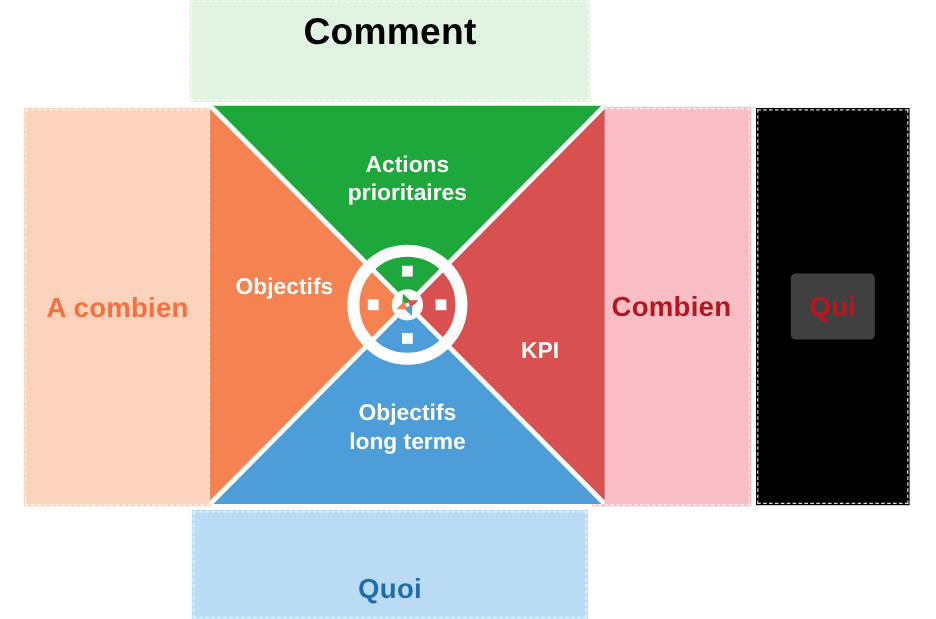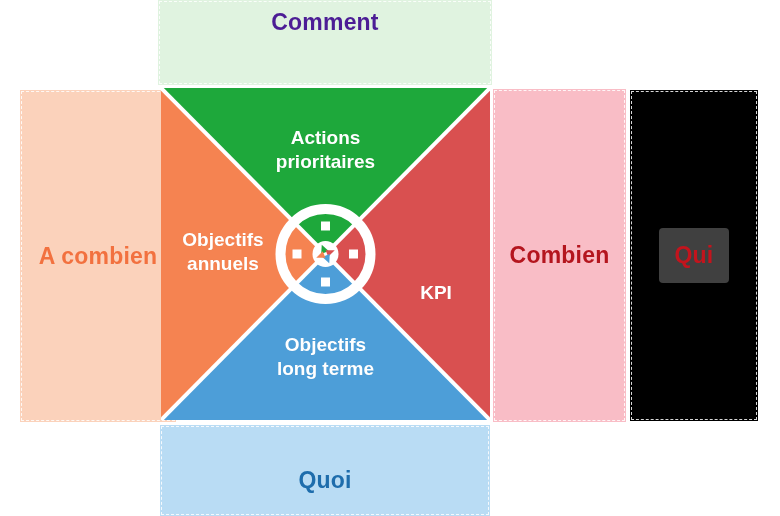--- a/index.html
+++ b/index.html
@@ -14,35 +14,35 @@
     position:absolute;
     display:flex;align-items:center;justify-content:center;
     outline:1px dashed rgba(255,255,255,0.85);
     outline-offset:-2px;
     font-weight:700;
   }
   .banner .lbl{letter-spacing:0.2px;}
   
   #banner-top{left:158px;top:0;width:334px;height:85px;background:#e0f3e0;
     align-items:flex-start;padding-top:9px;box-sizing:border-box;}
-  #banner-top .lbl{color:#4c1d95;font-size:23px;}
+  #banner-top .lbl{color:#000000;font-size:31px;}
   #banner-left{left:20px;top:90px;width:156px;height:332px;background:#fbd2bb;}
   #banner-left .lbl{color:#f2713f;font-size:23px;}
   #banner-combien{left:493px;top:89px;width:133px;height:333px;background:#f9bdc6;}
   #banner-combien .lbl{color:#b4151e;font-size:23px;}
   #banner-qui{left:630px;top:90px;width:128px;height:331px;background:#000000;}
   #banner-qui .lbl{color:#c3141d;font-size:23px;background:rgba(255,255,255,0.25);
     padding:14px 16px;border-radius:4px;}
   #banner-bottom{left:160px;top:425px;width:330px;height:91px;background:#b9dcf4;
-    align-items:flex-end;padding-bottom:22px;box-sizing:border-box;}
+    align-items:flex-end;padding-bottom:12px;box-sizing:border-box;}
   #banner-bottom .lbl{color:#1e6dac;font-size:23px;}
 
   
   #matrix{
-    position:absolute;left:161px;top:88px;width:329px;height:320px;
+    position:absolute;left:175px;top:88px;width:329px;height:320px;
   }
   #matrix svg{position:absolute;left:0;top:0;display:block;}
   .tri-label{
     position:absolute;
     color:#ffffff;font-weight:700;font-size:19px;line-height:24px;
     text-align:center;
     text-shadow:0 0 1px rgba(0,0,0,0.08);
   }
   #lbl-actions{left:0;top:38px;width:329px;}
   #lbl-annuels{left:0;top:140px;width:124px;}
@@ -102,21 +102,20 @@
         </g>
       </g>
     </svg>
 
     <div class="tri-label" id="lbl-actions">
       <div>Actions</div>
       <div>prioritaires</div>
     </div>
     <div class="tri-label" id="lbl-annuels">
       <div>Objectifs</div>
-      <div>annuels</div>
     </div>
     <div class="tri-label" id="lbl-kpi">
       <div>KPI</div>
     </div>
     <div class="tri-label" id="lbl-longterme">
       <div>Objectifs</div>
       <div>long terme</div>
     </div>
   </div>
 

